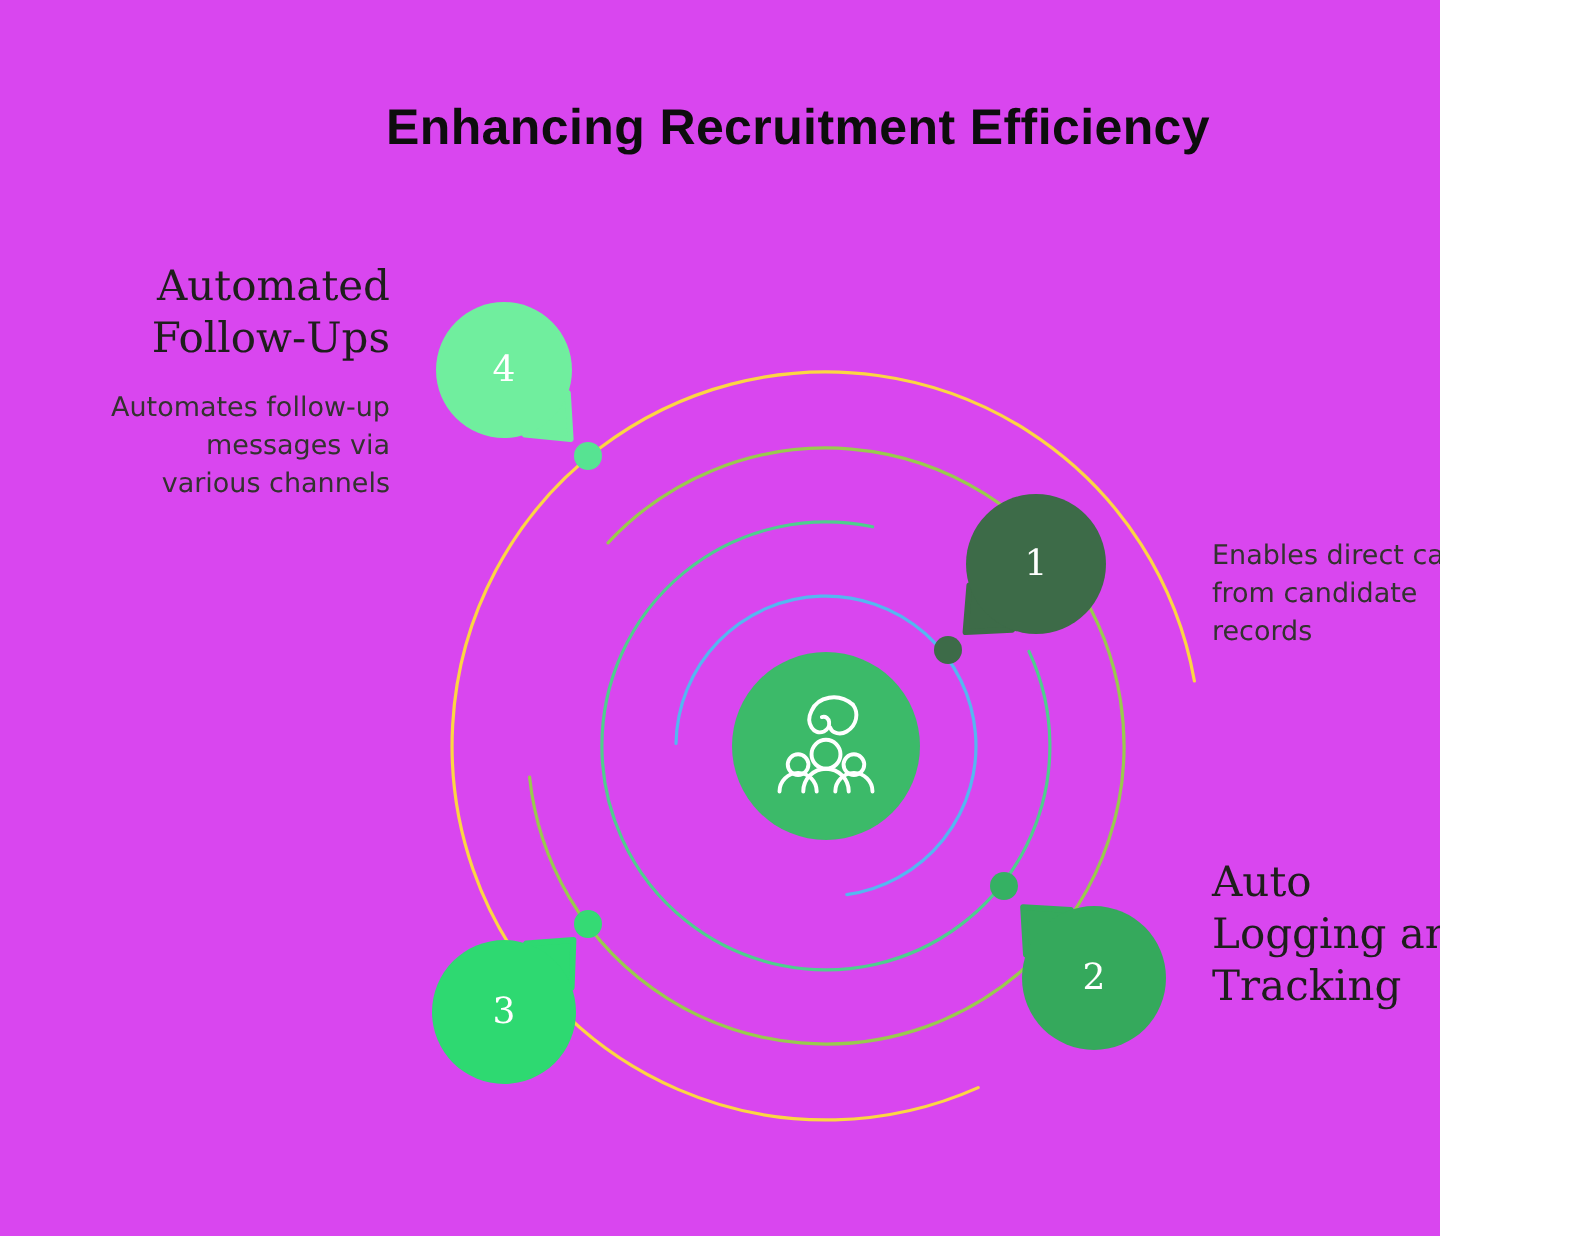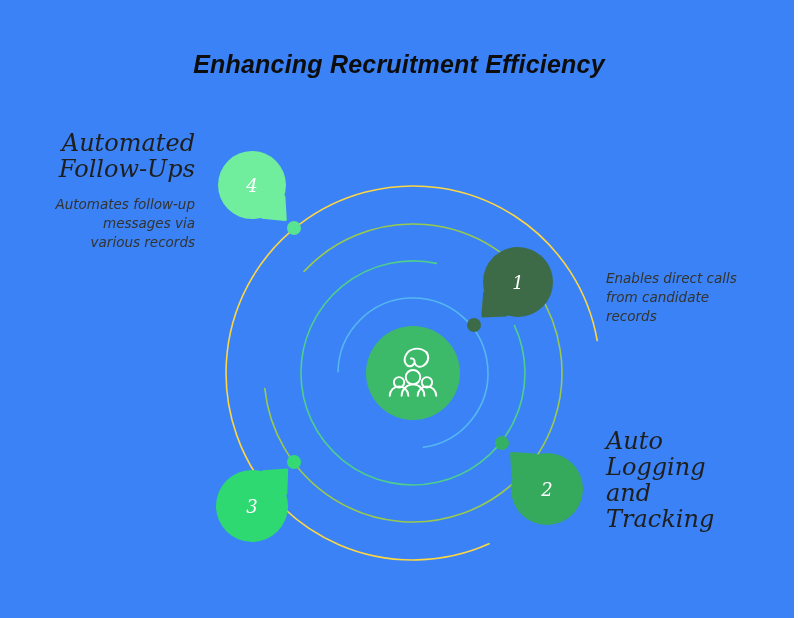--- a/index.html
+++ b/index.html
@@ -1,41 +1,40 @@
 <!DOCTYPE html>
 <html><head>
 <meta charset="utf-8">
 <style>
   html,body{margin:0;padding:0;background:#ffffff;}
   .stage{
     position:relative;
-    width:794px;height:618px;
-    background:#3b82f6;
+    width:720px;height:618px;
+    background:#d946ef;
     overflow:hidden;
     font-family:"DejaVu Sans", sans-serif;
-    font-style:italic;
   }
   .page-title{
     position:absolute;
     left:0;top:50px;width:798px;
     margin:0;
     text-align:center;
     font-family:"Liberation Sans", sans-serif;
     font-weight:700;
     font-size:25px;
     color:#0d0d0d;
     letter-spacing:0.2px;
   }
   #orbits{position:absolute;left:0;top:0;}
   .feature{position:absolute;}
   .feature h2{
     margin:0;
     font-family:"DejaVu Serif", serif;
     font-weight:500;
-    font-size:24px;
+    font-size:21px;
     line-height:26px;
     color:#1e1e1c;
   }
   .feature p{
     margin:13px 0 0 0;
     font-size:13.5px;
     line-height:19px;
     color:#33332f;
   }
   .feature p.gap-lg{margin-top:32px;}
@@ -95,21 +94,21 @@
       <circle cx="16.5" cy="39" r="5"></circle>
       <circle cx="43.5" cy="39" r="5"></circle>
       <path d="M 19 52 A 11 11 0 0 1 41 52"></path>
       <path d="M 7.5 52 A 9 9 0 0 1 25.5 52"></path>
       <path d="M 34.5 52 A 9 9 0 0 1 52.5 52"></path>
     </svg>
   </div>
 
   <div class="feature align-right" style="left:55px;top:130px;width:140px">
     <h2>Automated Follow-Ups</h2>
-    <p>Automates follow-up messages via various records</p>
+    <p>Automates follow-up messages via various channels</p>
   </div>
 
   <div class="feature right-top" style="left:606px;top:237px;width:138px">
     <p class="gap-lg">Enables direct calls from candidate records</p>
   </div>
 
   <div class="feature" style="left:606px;top:428px;width:142px">
     <h2>Auto Logging and Tracking</h2>
   </div>
 

